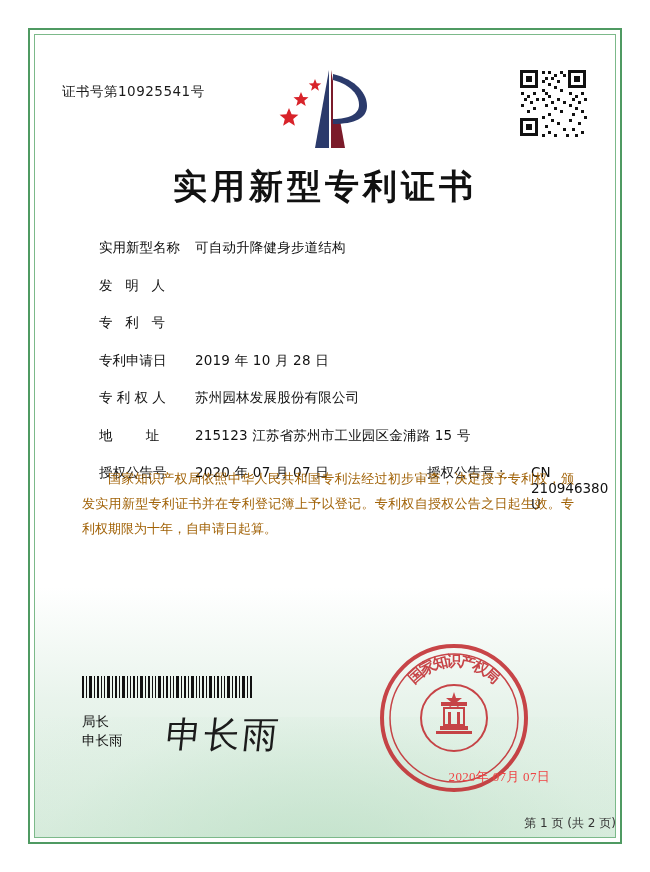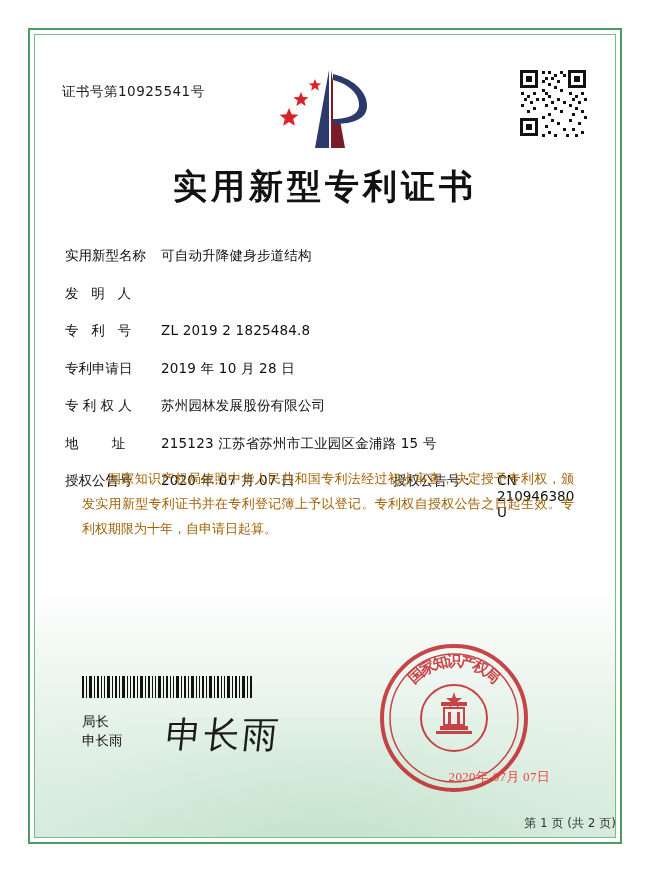--- a/index.html
+++ b/index.html
@@ -105,24 +105,23 @@
     font-size: 34px;
     letter-spacing: 4px;
     color: #111;
     font-weight: bold;
     font-family: "DejaVu Sans", sans-serif;
   }
 
   
   .fields {
     position: absolute;
-    left: 31px;
+    left: 65px;
     right: 40px;
     top: 205px;
-    margin-top: 8px;
   }
   .frow {
     display: flex;
     align-items: baseline;
     margin-bottom: 19.5px;
     font-size: 13.5px;
     color: #111;
     font-family: "DejaVu Sans", sans-serif;
   }
   .flabel {
@@ -333,21 +332,20 @@
     <div class="fields">
       <div class="frow">
         <div class="flabel">实用新型名称</div>
         <div class="fval">可自动升降健身步道结构</div>
       </div>
       <div class="frow">
         <div class="flabel sp4">发 明 人</div>
       </div>
       <div class="frow">
         <div class="flabel sp4">专 利 号</div>
-        <div class="fval">ZL 2019 2 1825484.8</div>
       </div>
       <div class="frow">
         <div class="flabel">专利申请日</div>
         <div class="fval">2019 年 10 月 28 日</div>
       </div>
       <div class="frow">
         <div class="flabel">专 利 权 人</div>
         <div class="fval">苏州园林发展股份有限公司</div>
       </div>
       <div class="frow">

